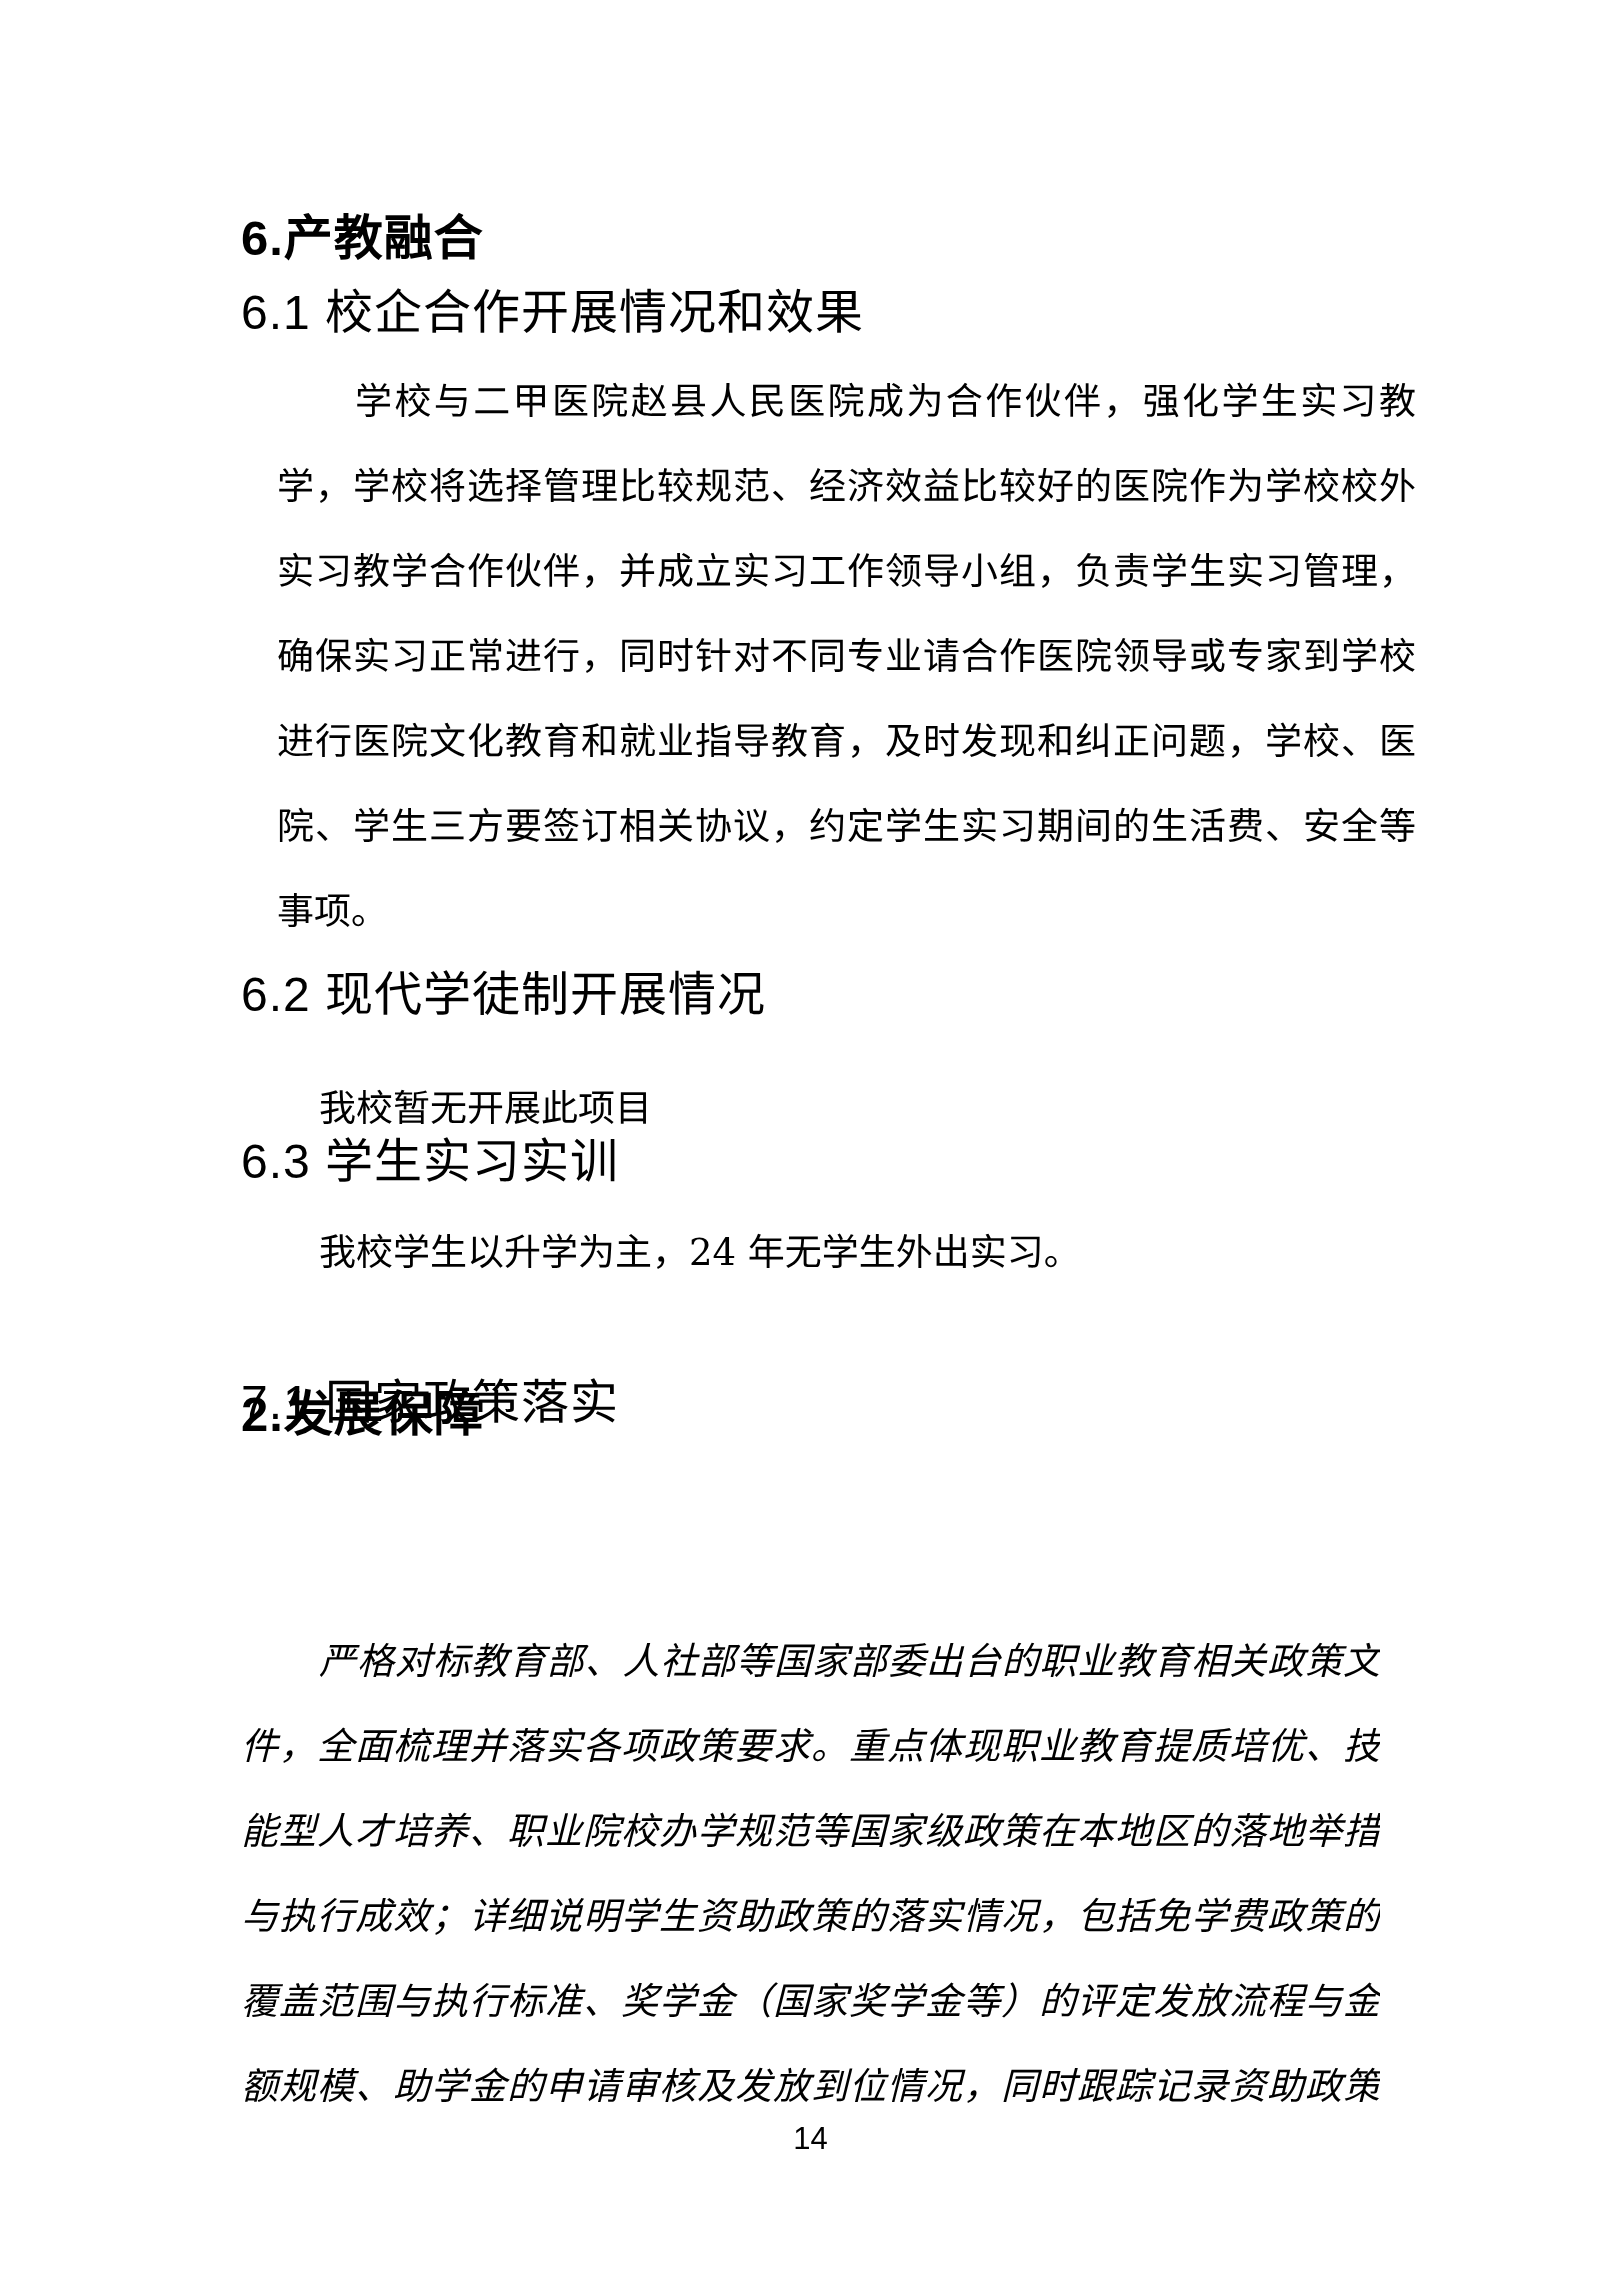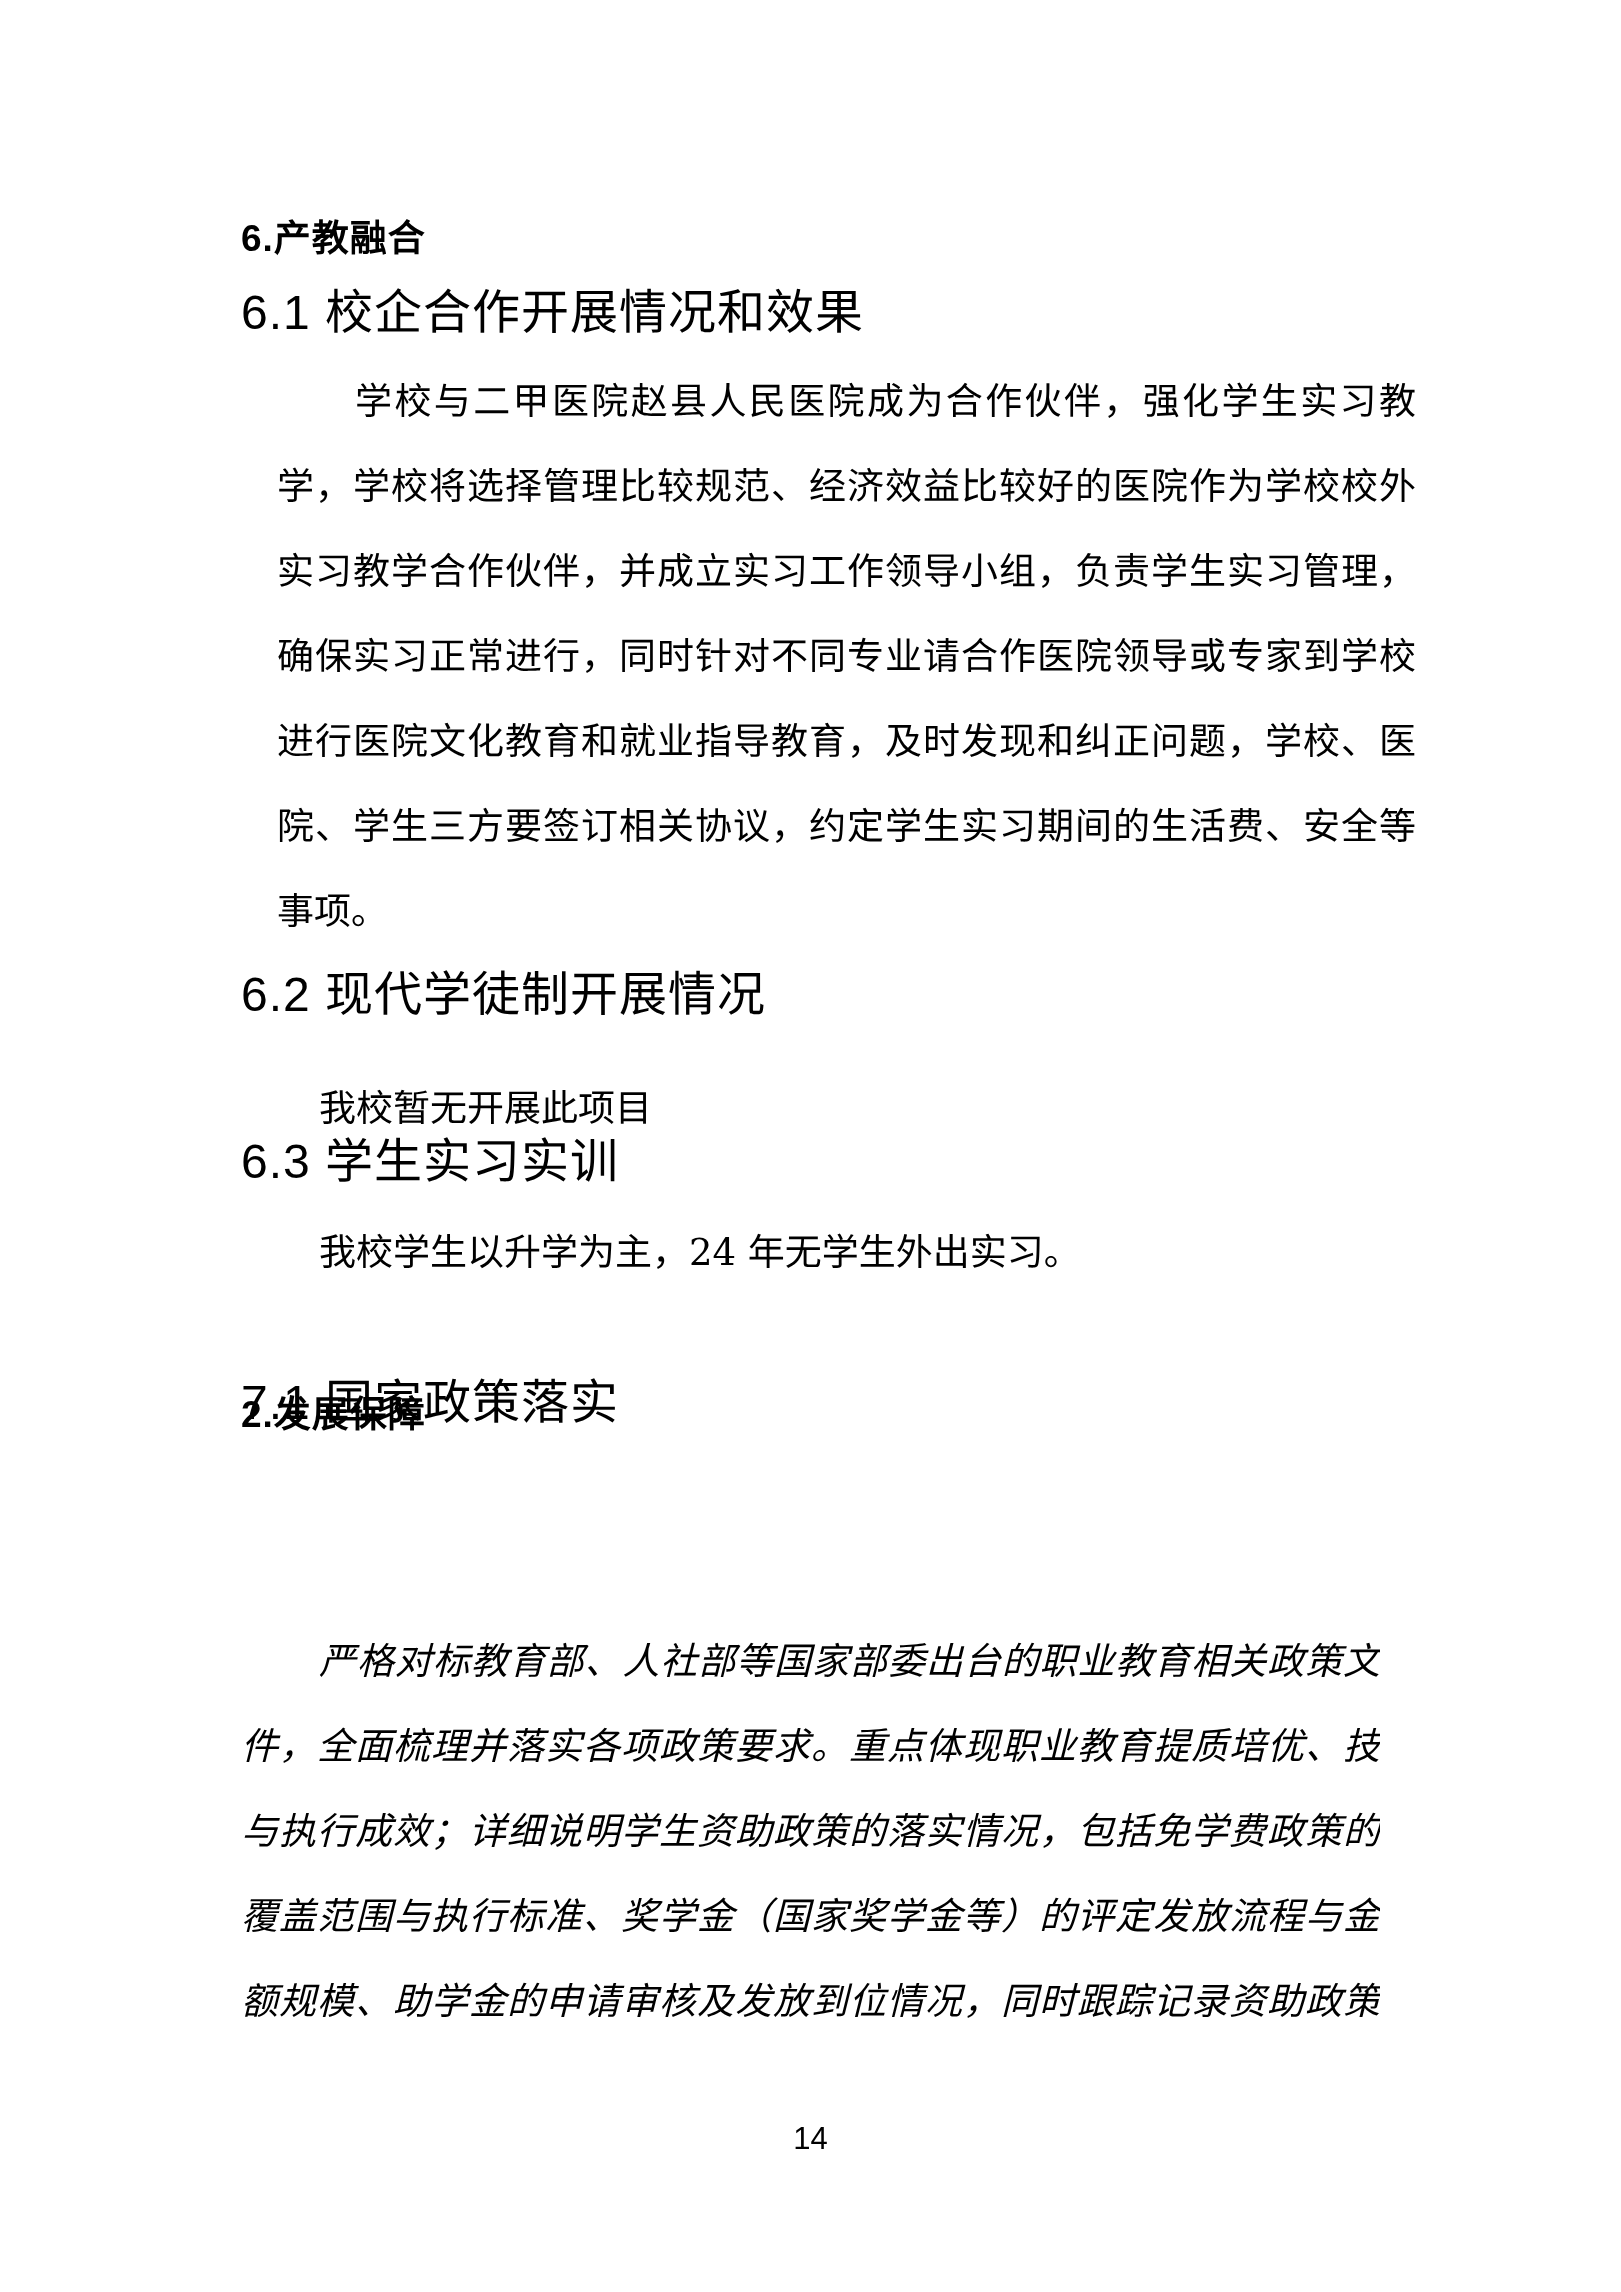--- a/index.html
+++ b/index.html
@@ -17,21 +17,21 @@
     overflow: hidden;
   }
   .block {
     position: absolute;
     left: 241px;
     width: 1139px;
   }
   .sec-title {
     font-family: "Liberation Sans", "DejaVu Sans", sans-serif;
     font-weight: 700;
-    font-size: 37px;
+    font-size: 49px;
     line-height: 49px;
     letter-spacing: 1px;
     white-space: nowrap;
   }
   .sub-title {
     font-family: "Liberation Sans", "DejaVu Sans", sans-serif;
     font-weight: 400;
     font-size: 48px;
     line-height: 53px;
     letter-spacing: 1px;
@@ -107,20 +107,21 @@
       <div class="line first">我校学生以升学为主，24 年无学生外出实习。</div>
     </div>
 
   <div id="h-7" class="block sec-title">2.发展保障</div>
 
   <div id="h-7-1" class="block sub-title">7.1 国家政策落实</div>
 
   <div id="p-7-1" class="block para">
       <div class="line first jl">严格对标教育部、人社部等国家部委出台的职业教育相关政策文</div>
       <div class="line jl">件，全面梳理并落实各项政策要求。重点体现职业教育提质培优、技</div>
+      <div class="line jl">能型人才培养、职业院校办学规范等国家级政策在本地区的落地举措</div>
       <div class="line jl">与执行成效；详细说明学生资助政策的落实情况，包括免学费政策的</div>
       <div class="line jl">覆盖范围与执行标准、奖学金（国家奖学金等）的评定发放流程与金</div>
       <div class="line jl">额规模、助学金的申请审核及发放到位情况，同时跟踪记录资助政策</div>
     </div>
 
   <div class="page-num">14</div>
 
 </div>
 
 

